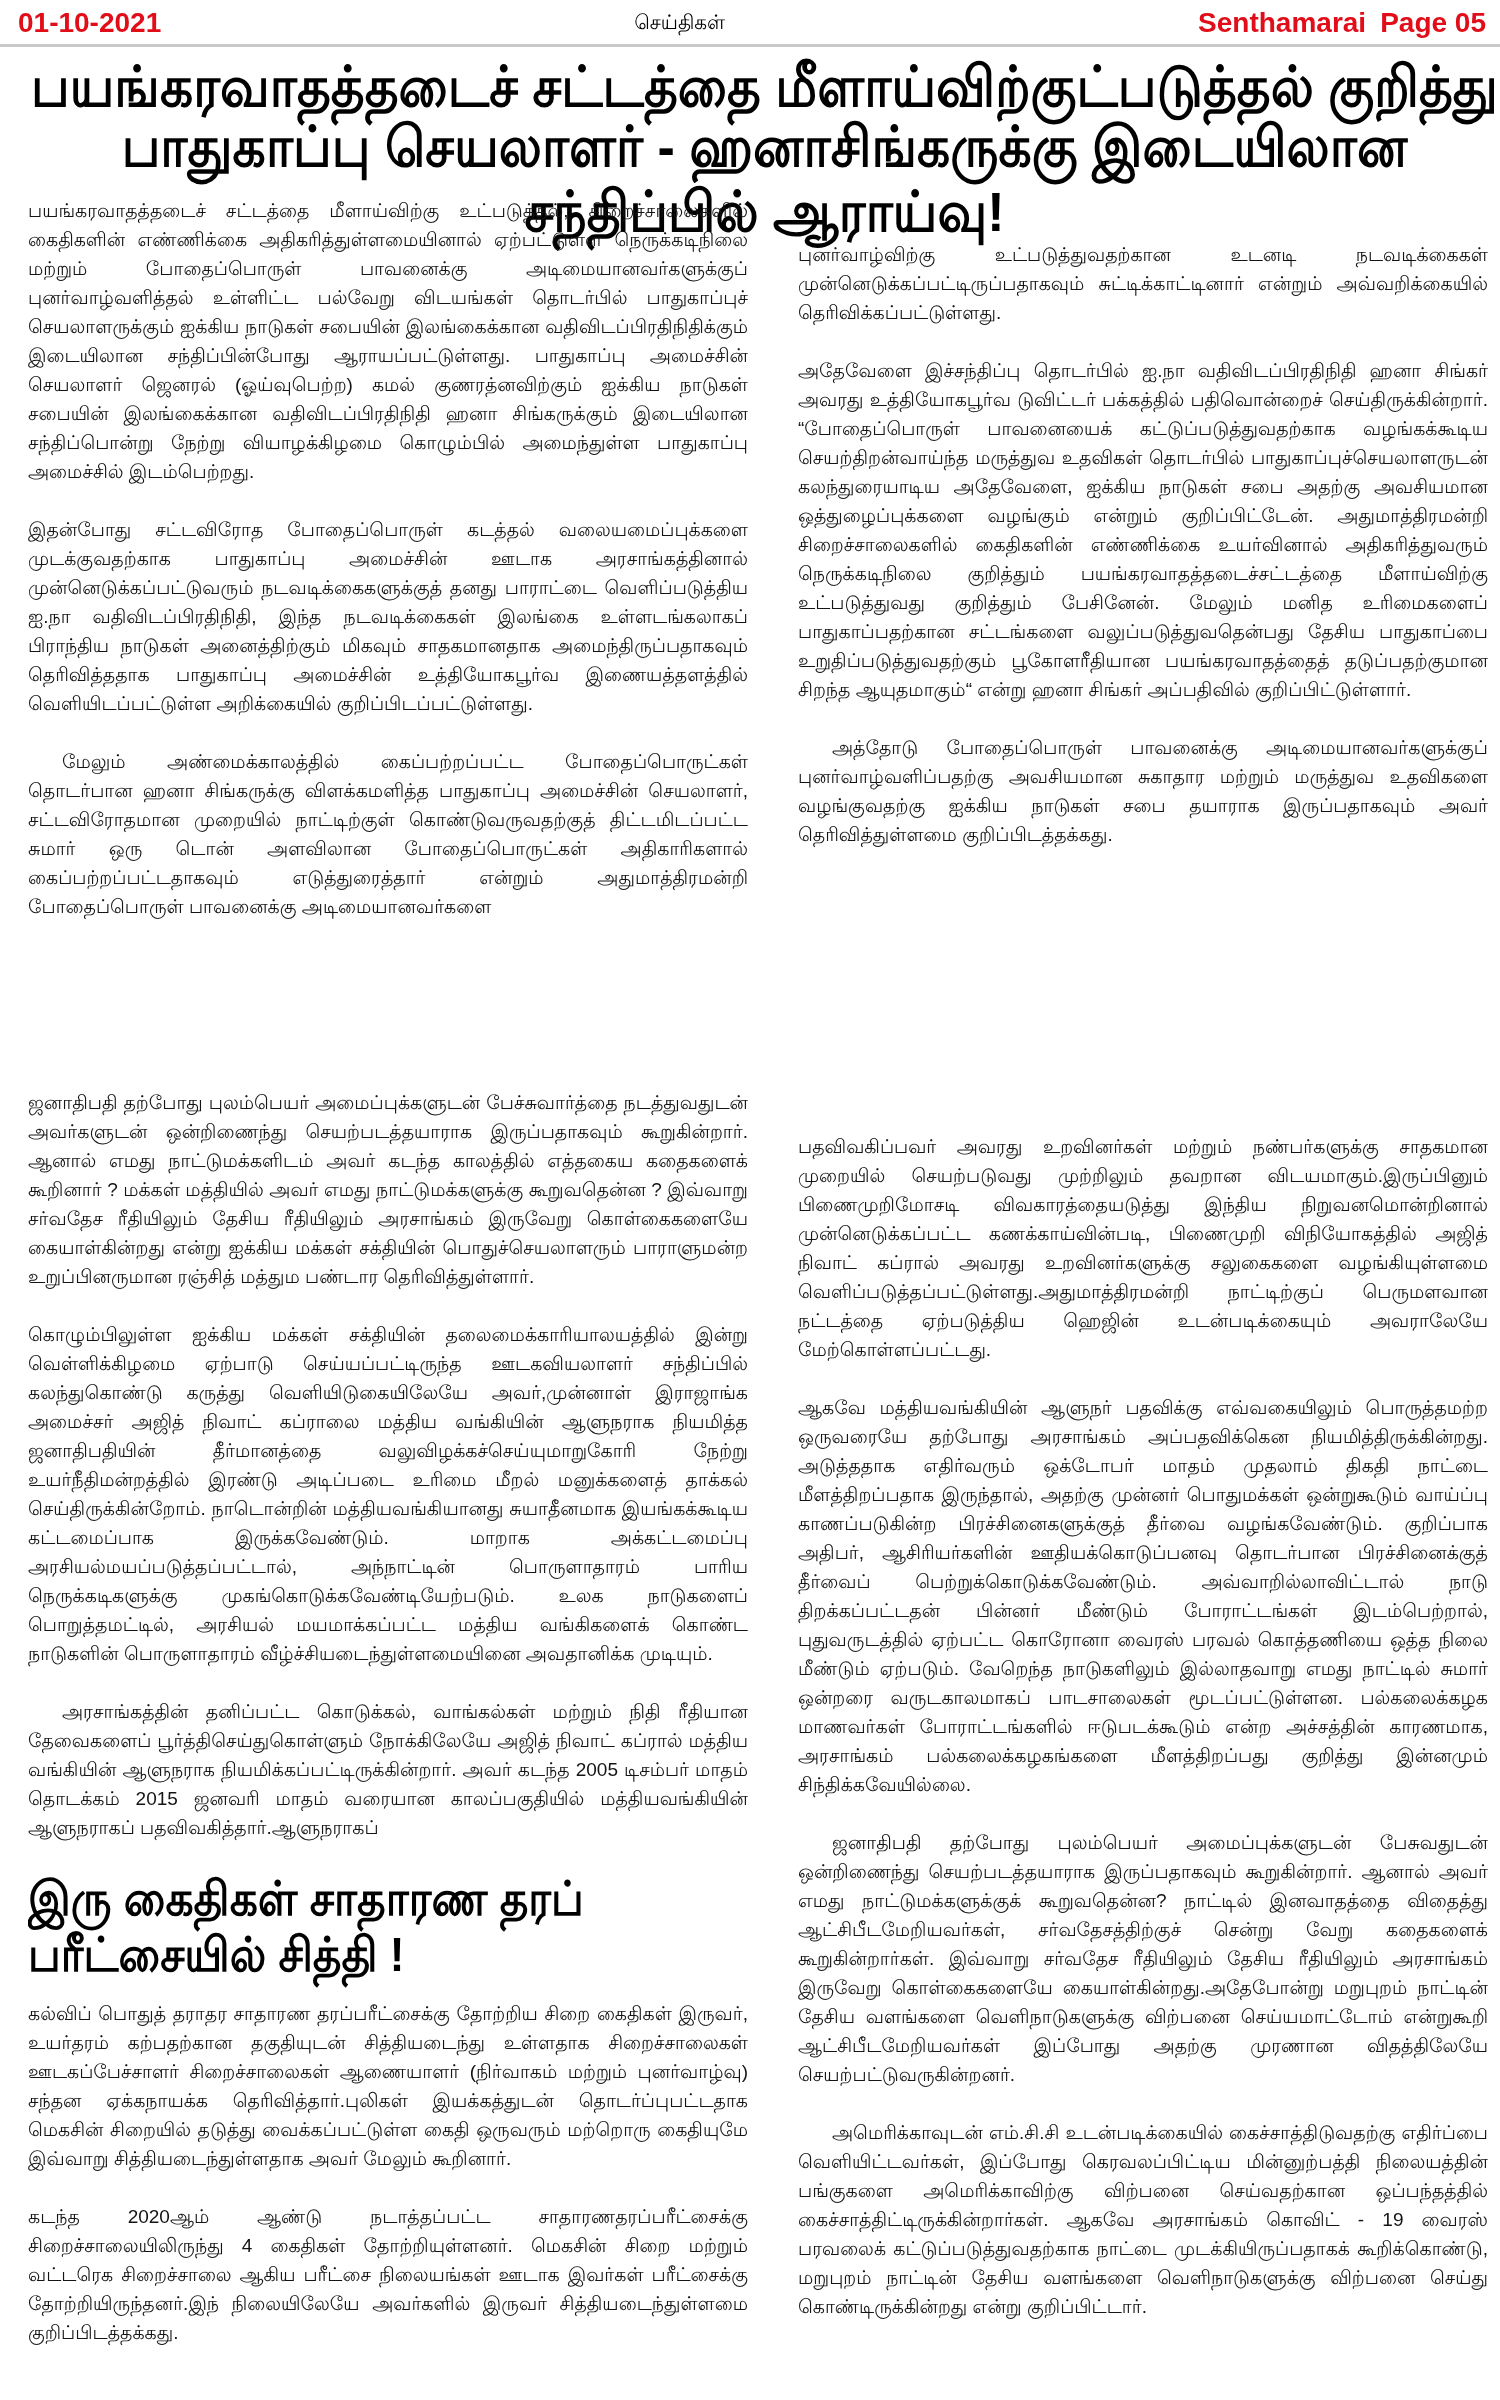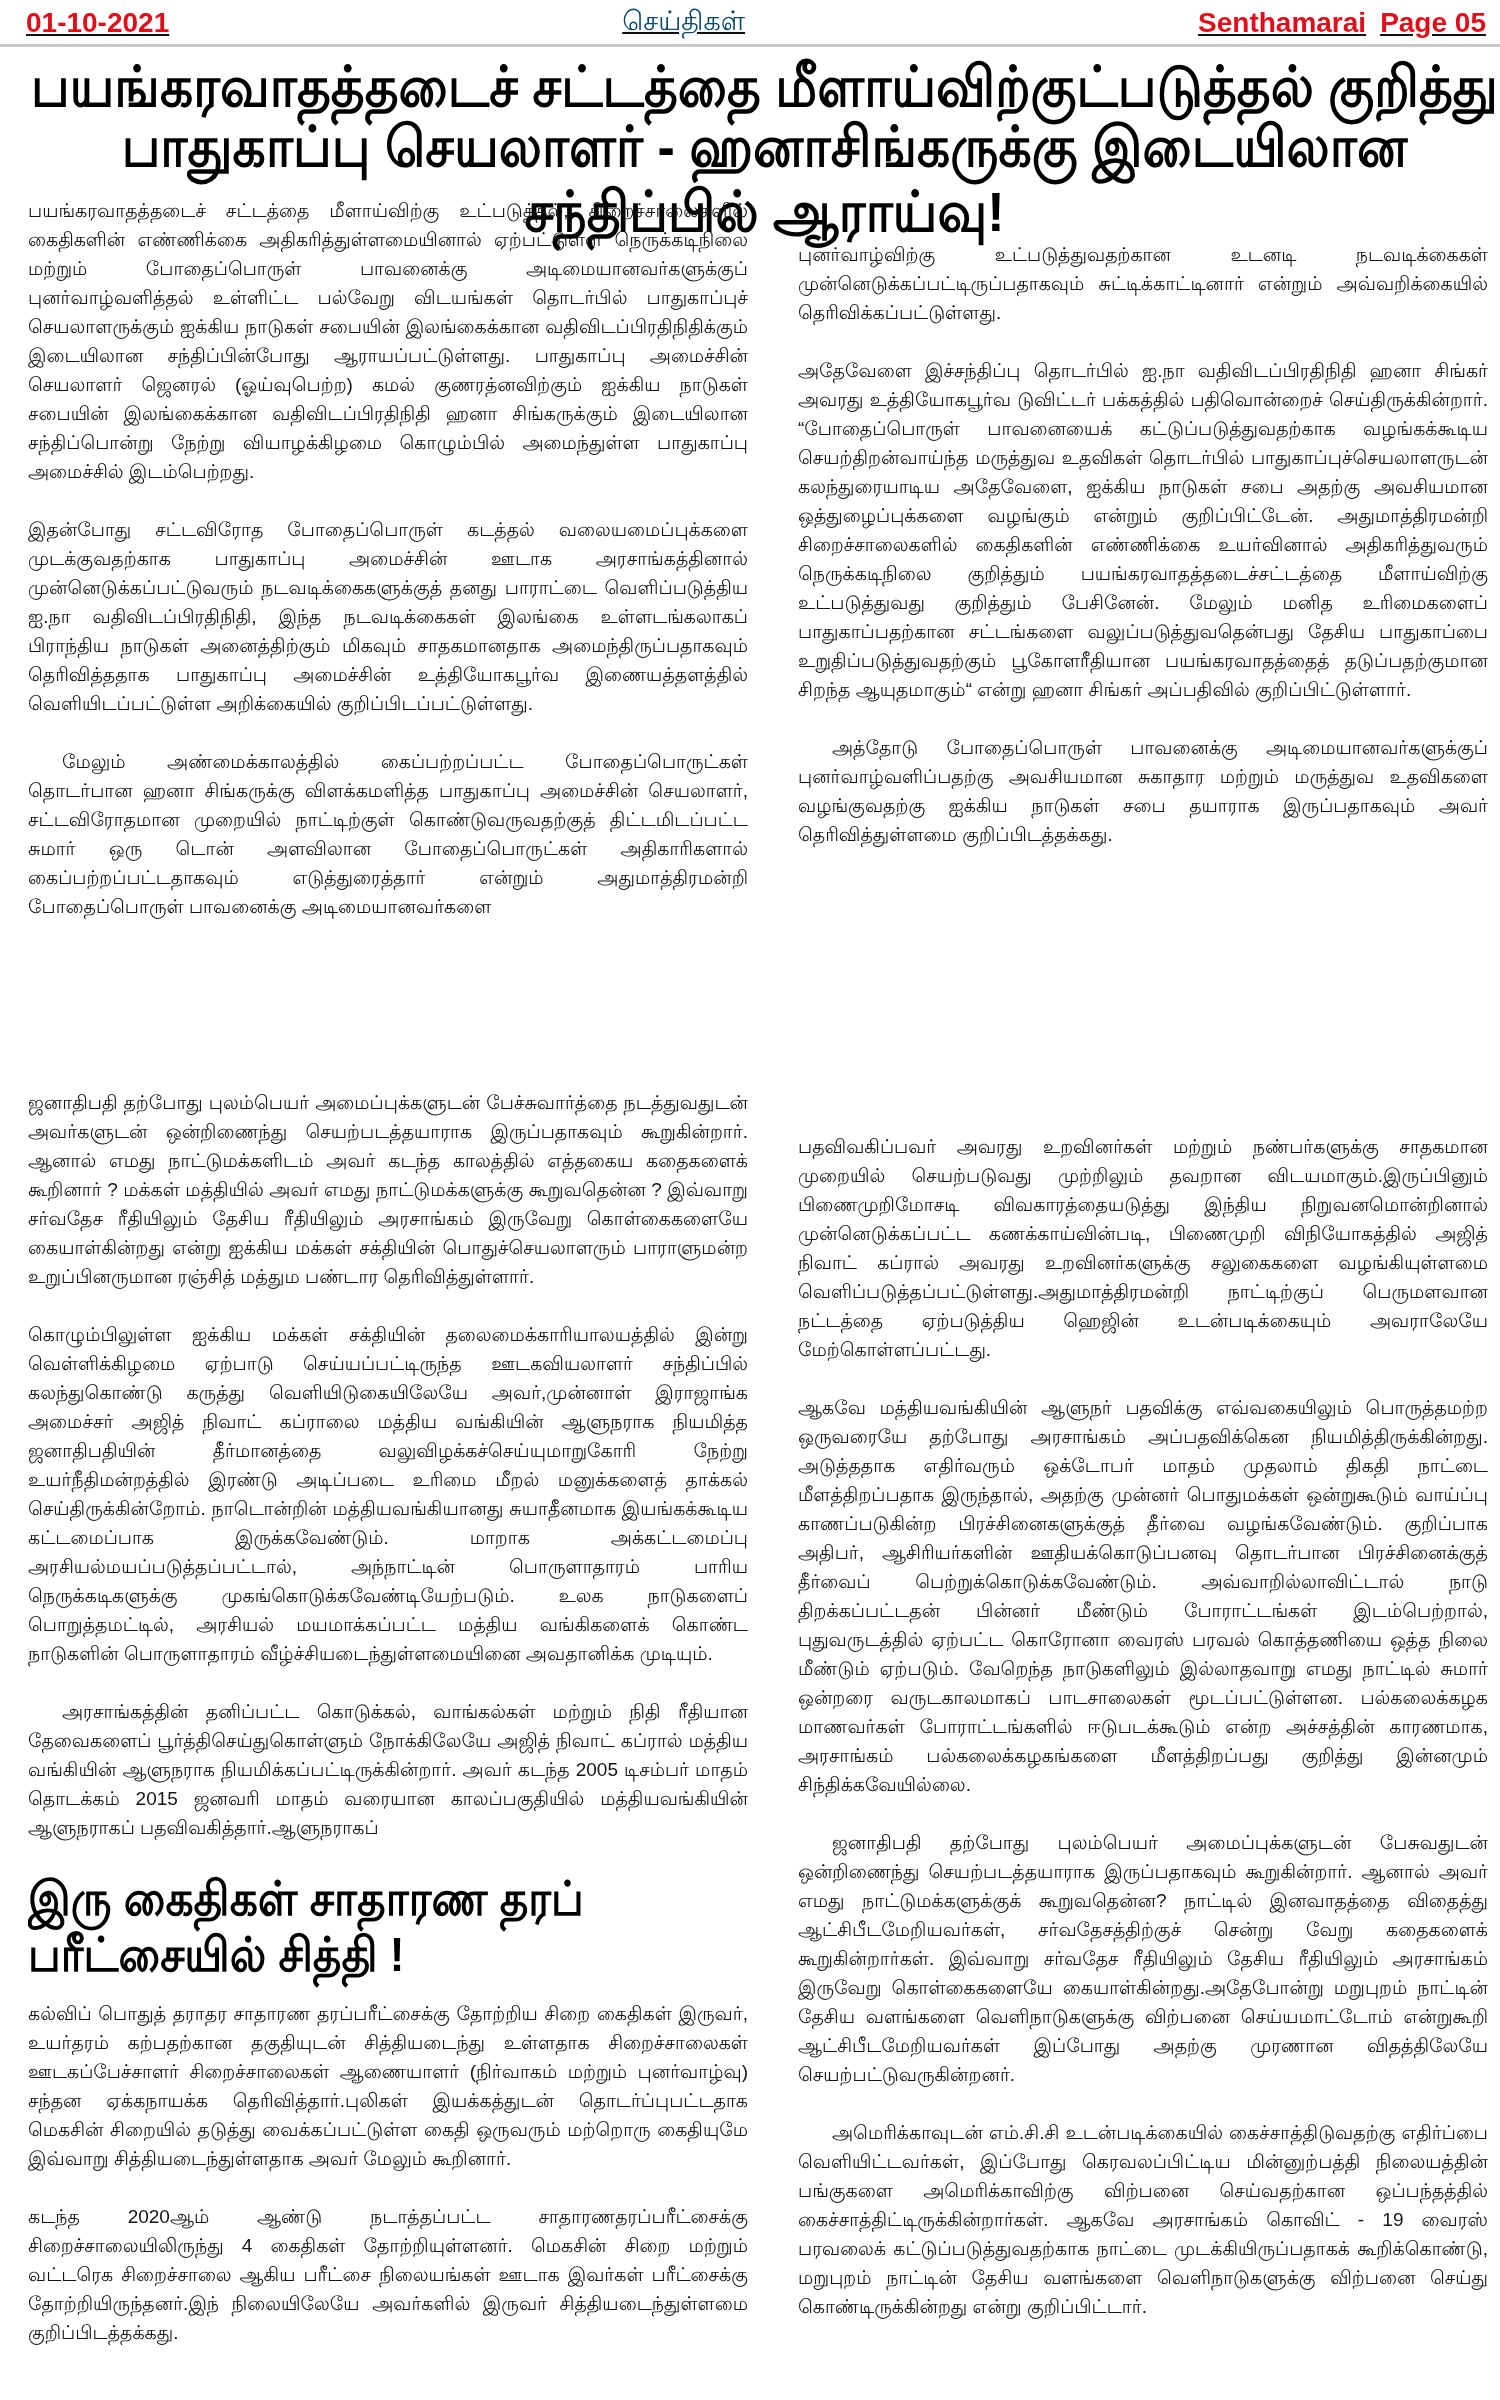--- a/index.html
+++ b/index.html
@@ -8,32 +8,31 @@
     width: 1500px;
     height: 2400px;
     background: #ffffff;
     font-family: "Liberation Sans", "DejaVu Sans", sans-serif;
     color: #111;
     overflow: hidden;
   }
   
   .masthead {
     position: absolute;
-    top: 6px; left: 12px; right: 0;
+    top: 6px; left: 4px; right: 0;
     height: 34px;
     display: flex;
     align-items: center;
     justify-content: space-between;
     padding: 0 14px;
     box-sizing: border-box;
-    text-decoration: underline;
   }
   .masthead .date,
   .masthead .paper-block { font-weight: bold; font-size: 28px; }
-  .masthead .section-title { font-size: 27px; color: #0c4a6e; font-weight: normal; }
+  .masthead .section-title { font-size: 20px; color: #000000; font-weight: normal; }
   .paper-block { display: flex; gap: 14px; }
   .red { color: #e10e1a; }
   .head-rule {
     position: absolute;
     top: 44px; left: 0; right: 0;
     border: 0;
     border-top: 3px solid #c9c9c9;
     margin: 0;
   }
   

